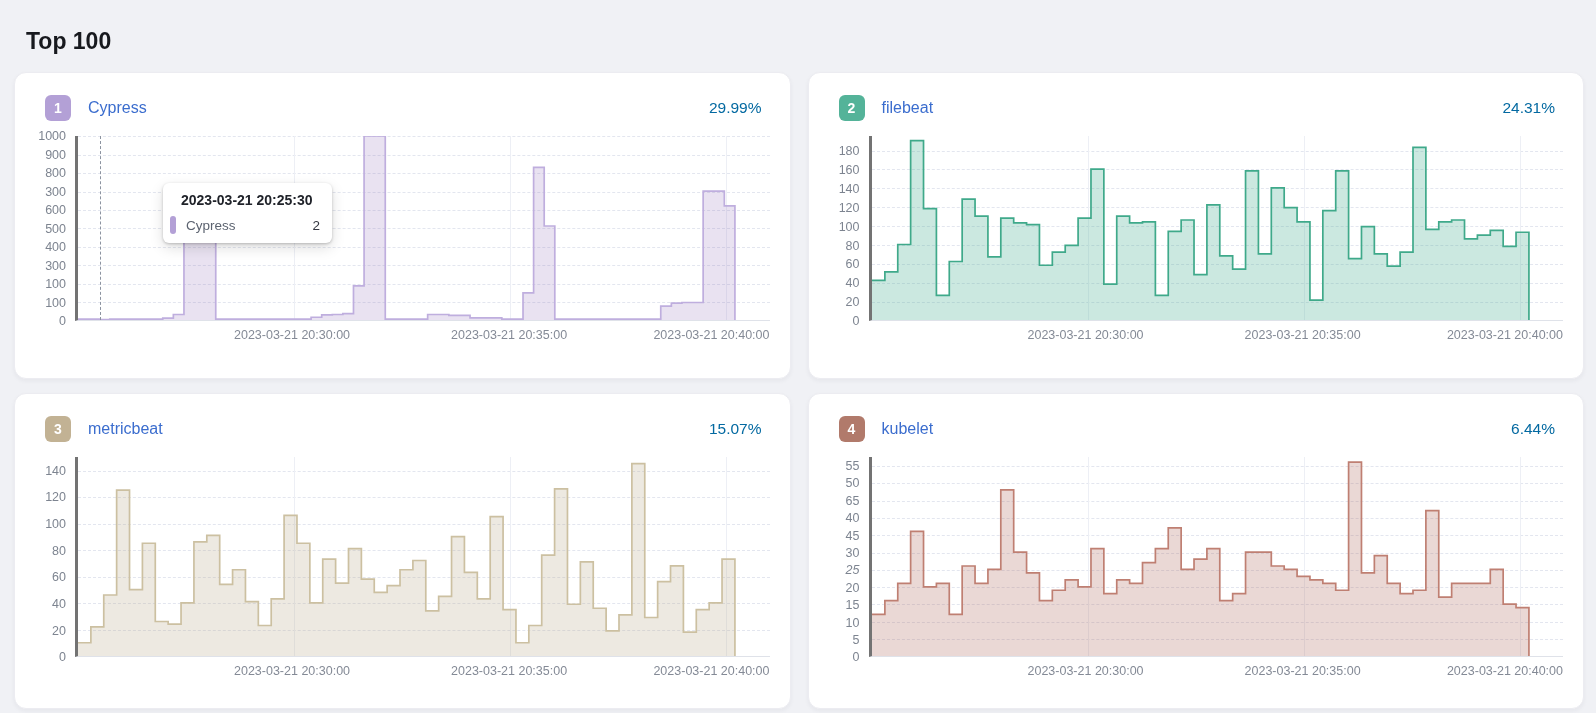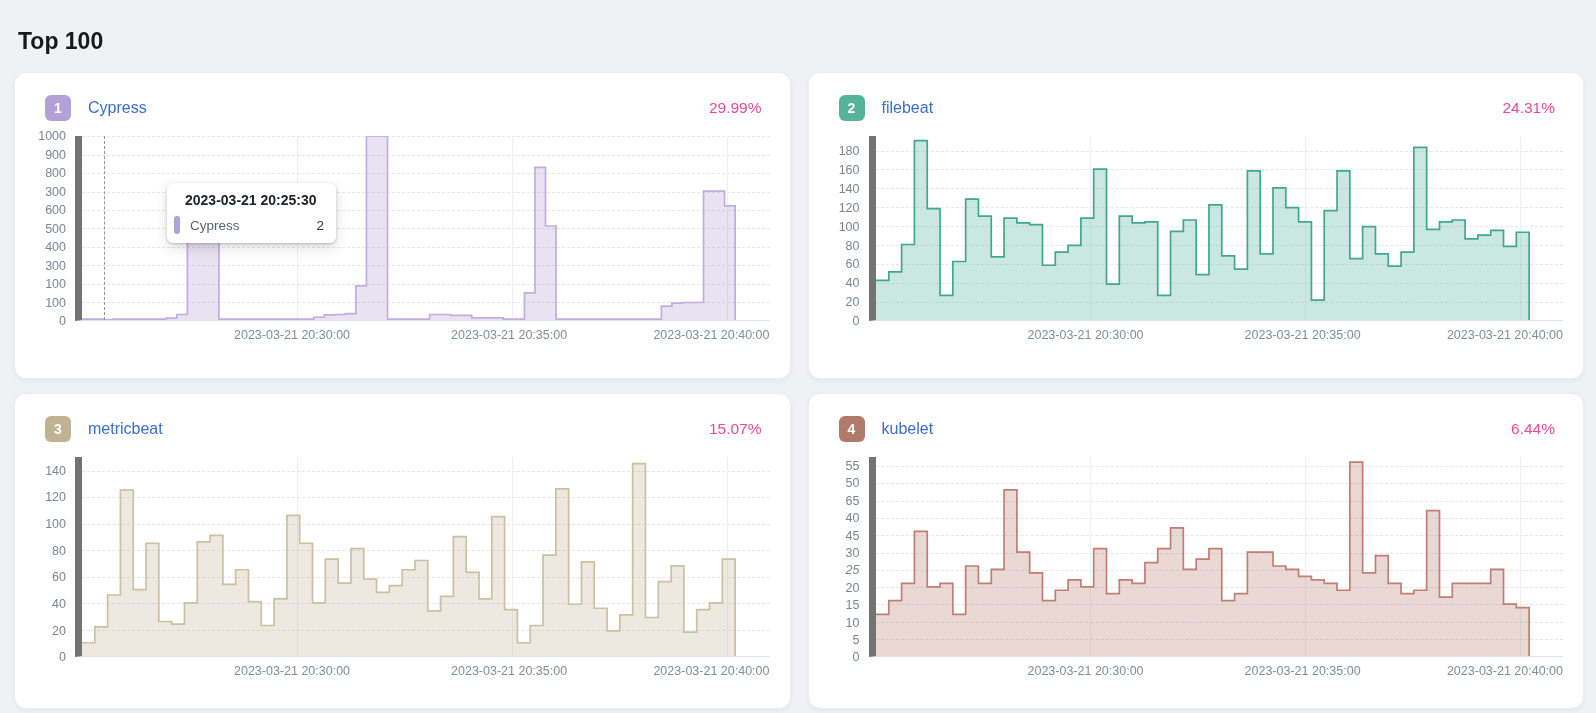--- a/index.html
+++ b/index.html
@@ -2,40 +2,40 @@
 <html><head>
 <meta charset="utf-8">
 <style>
   * { box-sizing: border-box; }
   html,body { margin:0; padding:0; }
   body {
     width:1596px; height:713px; overflow:hidden;
     background:#f0f1f5;
     font-family:"Liberation Sans", sans-serif;
   }
-  .page-title { padding:13px 0 0 18px; font-size:23px; font-weight:700; color:#17191e; }
+  .page-title { padding:13px 0 0 18px; font-size:23px; font-weight:700; color:#17191e;margin-left:8px; }
   .grid { display:grid; grid-template-columns:1fr 1fr; gap:14px 17px; margin:17px 12px 0 14px; }
   .card {
     background:#fff; border-radius:12px; border:1px solid #ececf1;
     box-shadow:0 2px 4px rgba(35,40,60,.05);
     padding:20px 20px 8px 16px;
   }
   .card.r1 { height:307px; } .card.r2 { height:316px; }
   .title-row { display:flex; align-items:center; padding:2px 8px 0 14px; }
   .badge {
     width:26px; height:26px; border-radius:6px; flex:0 0 auto;
     color:#fff; font-weight:700; font-size:14px;
     display:flex; align-items:center; justify-content:center;
   }
   .name { margin-left:17px; color:#3b6dce; font-size:16px; text-decoration:none; cursor:pointer; }
-  .pct { margin-left:auto; color:#ec4899; font-size:15.5px; }
+  .pct { margin-left:auto; color:#0369a1; font-size:15.5px; }
   .chart { display:flex; margin-top:15px; }
   .yaxis { position:relative; width:44px; flex:0 0 auto; }
   .ylabel { position:absolute; right:9px; font-size:12.5px; color:#7d8490; transform:translateY(-50%); }
-  .plot { position:relative; flex:1; border-left:7px solid #737373; border-bottom:1px solid #dfe2e9; }
+  .plot { position:relative; flex:1; border-left:3px solid #737373; border-bottom:1px solid #dfe2e9; }
   .r1 .plot, .r1 .yaxis { height:185px; } .r2 .plot, .r2 .yaxis { height:200px; }
   .hgrid { position:absolute; left:0; right:0; height:0; border-top:1px dashed #e3e6ef; }
   .vgrid { position:absolute; top:0; bottom:0; width:0; border-left:1px solid #edeff5; }
   .plot svg { position:absolute; left:0; top:0; width:100%; height:100%; }
   .xaxis { position:relative; height:26px; margin-left:44px; }
   .xlabel { position:absolute; top:7px; font-size:12.5px; color:#848a96; white-space:nowrap; }
   .cursor-line { position:absolute; top:0; bottom:0; width:0; border-left:1px dashed #8c93a0; }
   .tooltip {
     position:absolute; background:#fff; border-radius:6px; z-index:5;
     box-shadow:0 1px 3px rgba(0,0,0,.22), 0 5px 14px rgba(0,0,0,.13);

